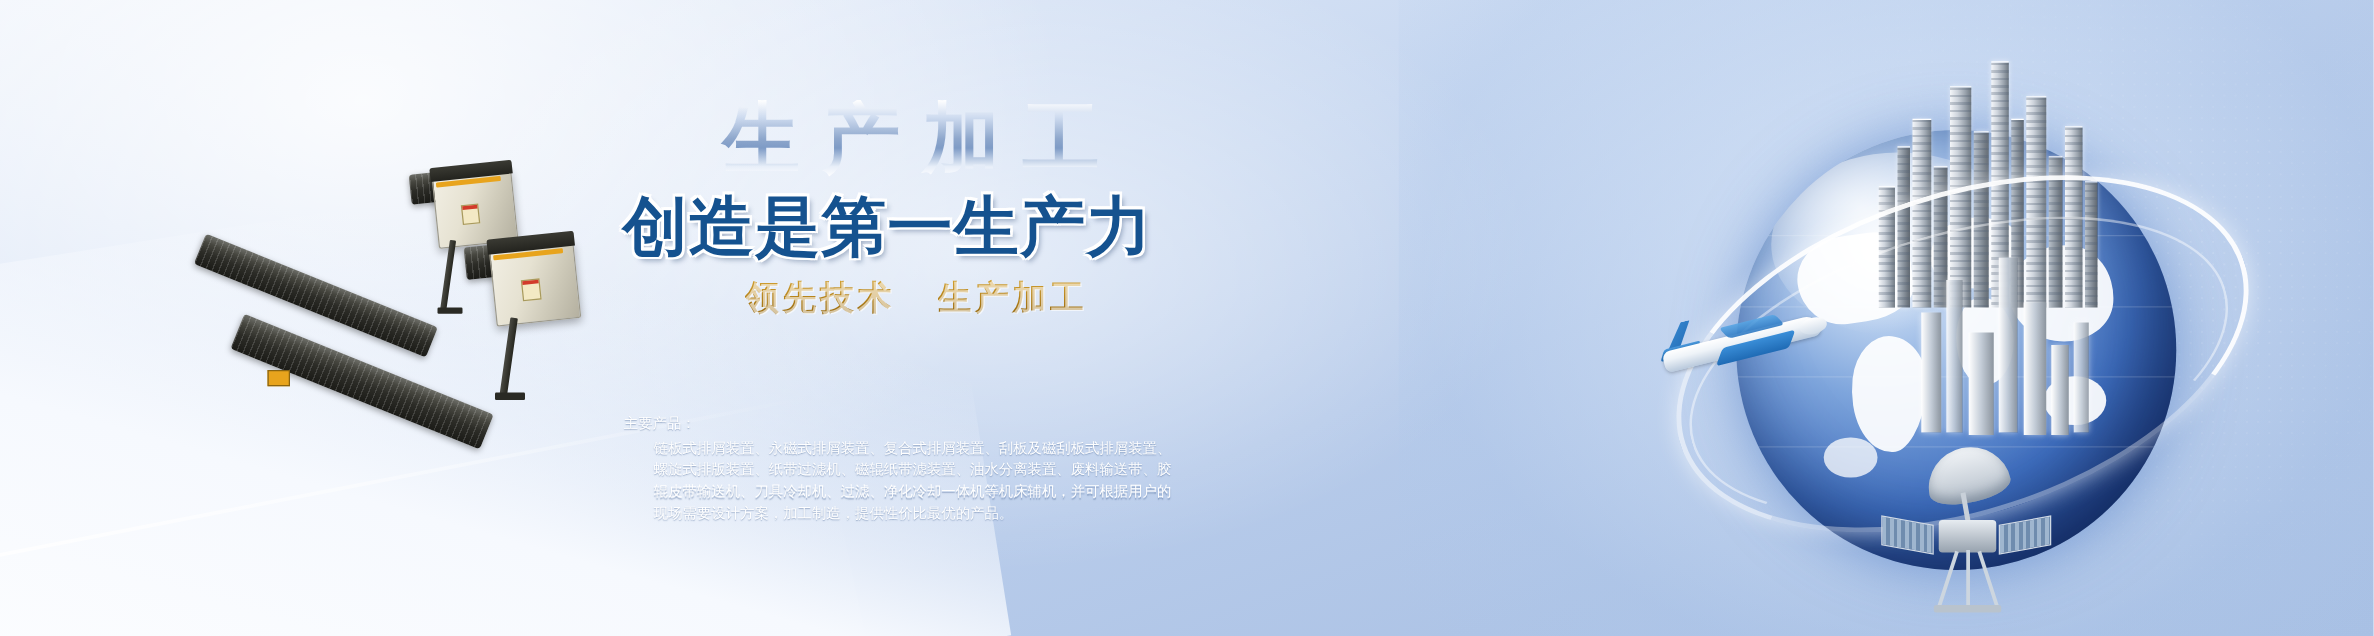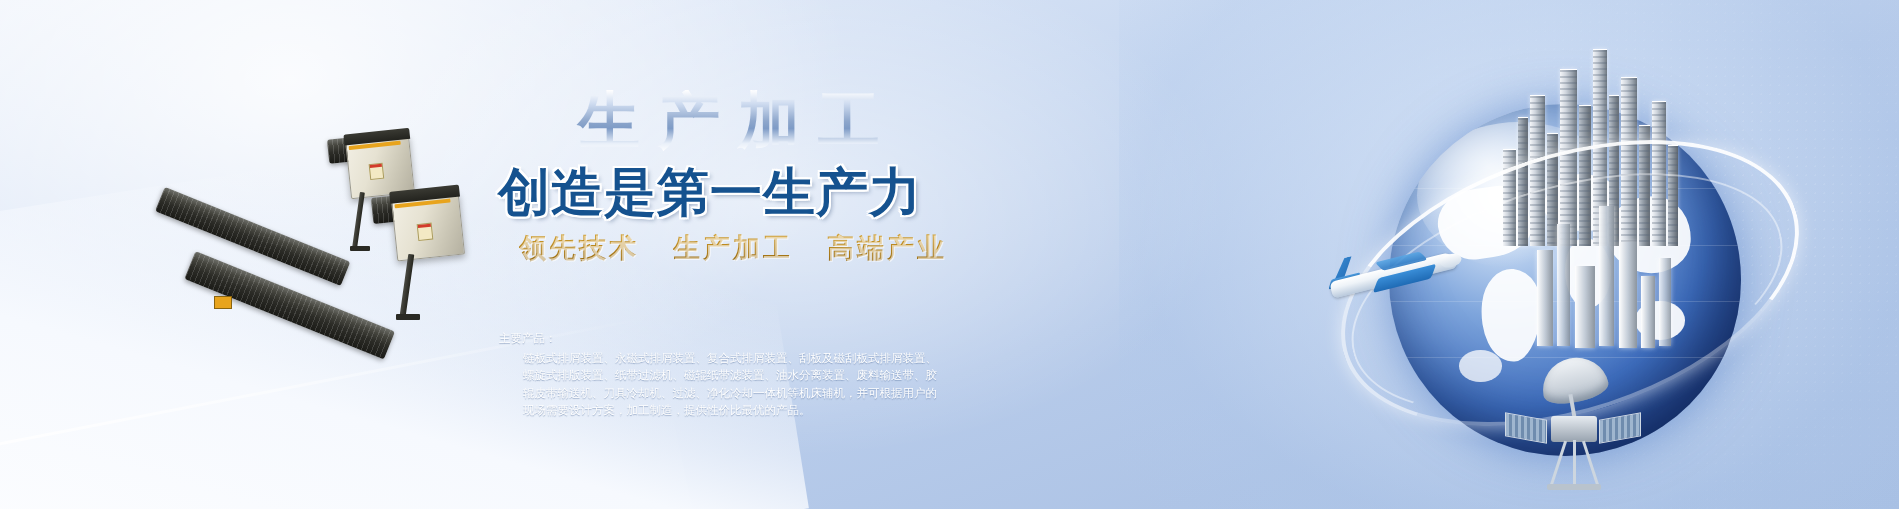--- a/index.html
+++ b/index.html
@@ -42,21 +42,21 @@
     background:linear-gradient(to top right,#e9f0fb 0%,rgba(233,240,251,0) 70%);
     transform:rotate(-12deg);transform-origin:left bottom;pointer-events:none;
   }
   .swoosh-edge{
     position:absolute;left:-60px;bottom:52px;width:720px;height:3px;
     background:linear-gradient(to right,rgba(255,255,255,.9),rgba(255,255,255,0));
     transform:rotate(-11deg);transform-origin:left center;pointer-events:none;
   }
 
   
-  .text-block{position:absolute;left:498px;top:90px;width:470px;}
+  .text-block{position:absolute;left:498px;top:80px;width:470px;}
 
   .title-big{
     font-size:62px;letter-spacing:18px;font-weight:bold;line-height:1;
     background:linear-gradient(to bottom,#ffffff 0%,#cfdcf0 22%,#8ea7cc 50%,#7e9bc6 62%,#e8eff9 86%,#ffffff 100%);
     -webkit-background-clip:text;background-clip:text;color:transparent;
     -webkit-text-fill-color:transparent;
     text-align:center;
     white-space:nowrap;
     margin:0 0 14px 10px;
     font-family:"DejaVu Sans","Liberation Sans",sans-serif;
@@ -298,21 +298,20 @@
     </div>
 
   </div>
 
   <div class="text-block">
     <div class="title-big">生产加工</div>
     <div class="headline">创造是第一生产力</div>
     <div class="subline">
       <span>领先技术</span>
       <span>生产加工</span>
-      <span>高端产业</span>
     </div>
   </div>
 
   <div class="para">
     <span class="ptitle">主要产品：</span>
     <span class="pbody">链板式排屑装置、永磁式排屑装置、复合式排屑装置、刮板及磁刮板式排屑装置、螺旋式排版装置、纸带过滤机、磁辊纸带滤装置、油水分离装置、废料输送带、胶辊皮带输送机、刀具冷却机、过滤、净化冷却一体机等机床辅机，并可根据用户的现场需要设计方案，加工制造，提供性价比最优的产品。</span>
   </div>
 
   <div class="globe-wrap">
 

